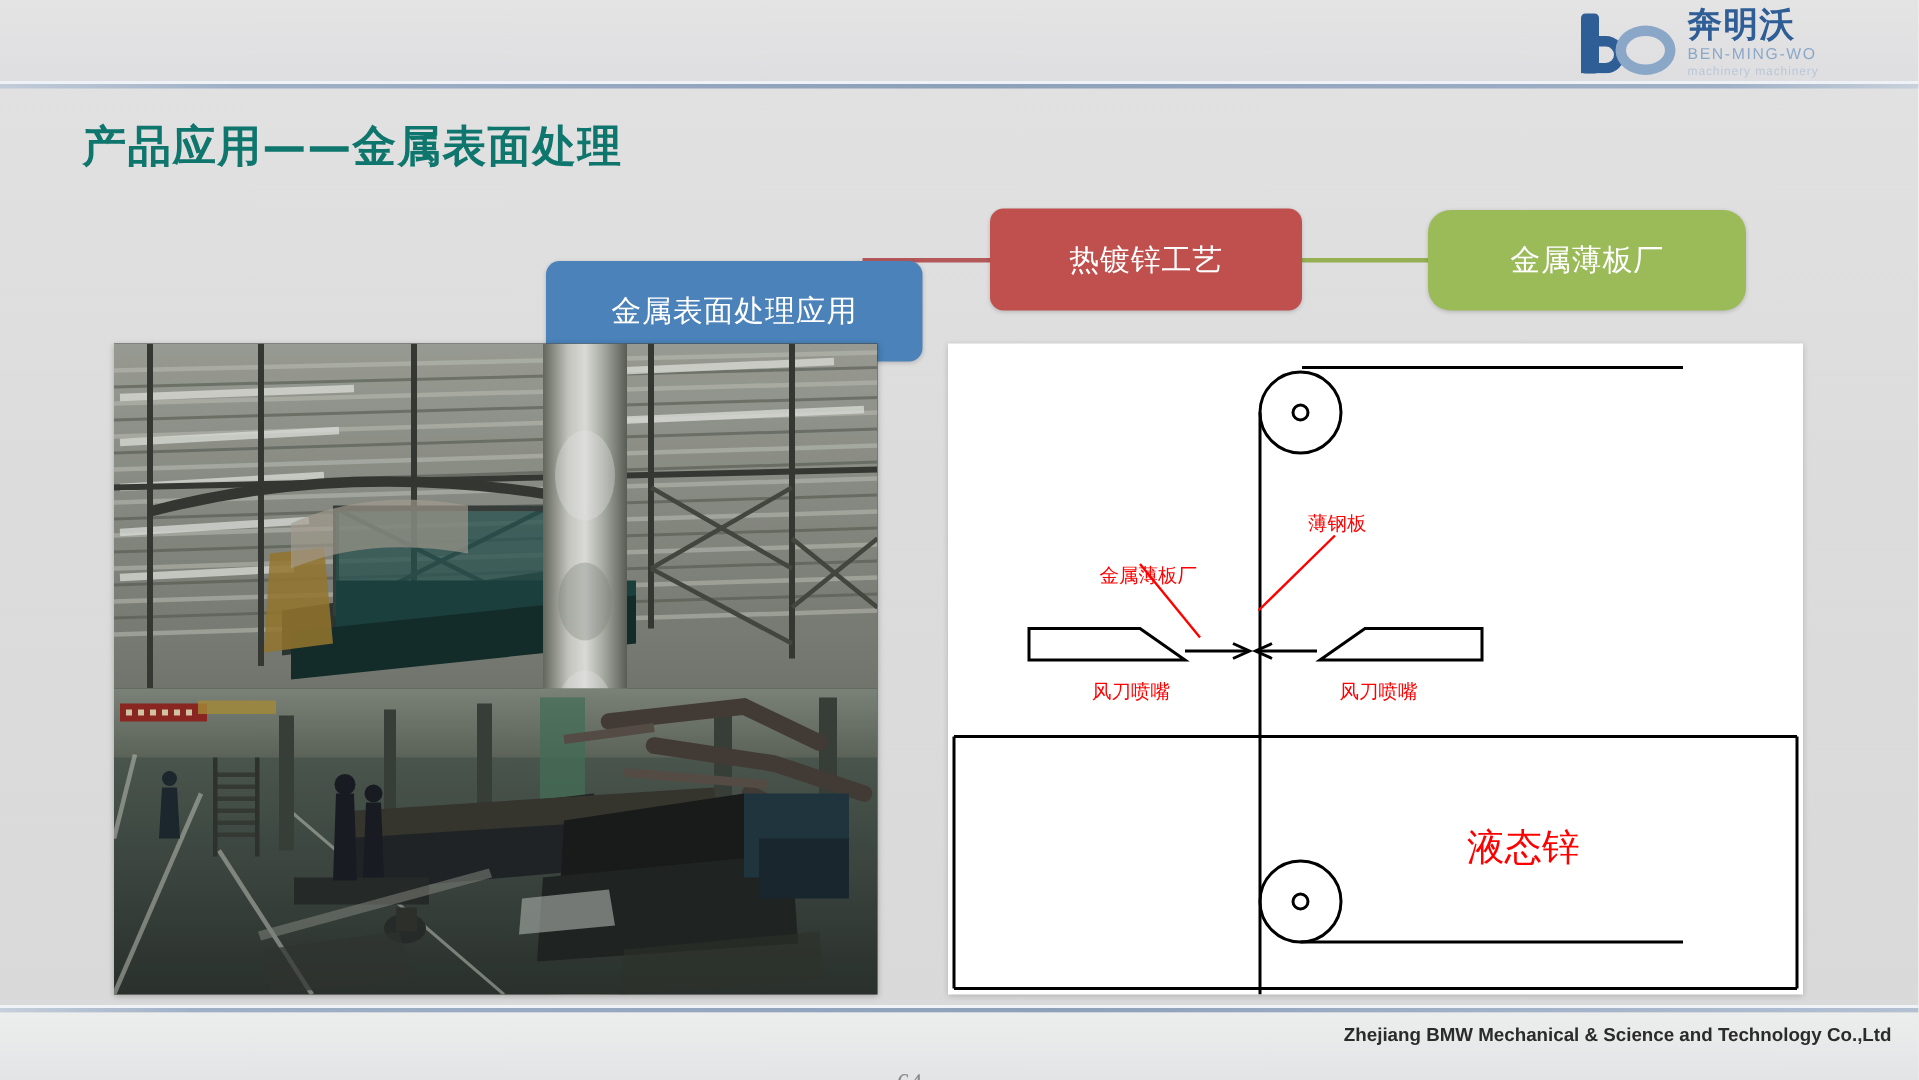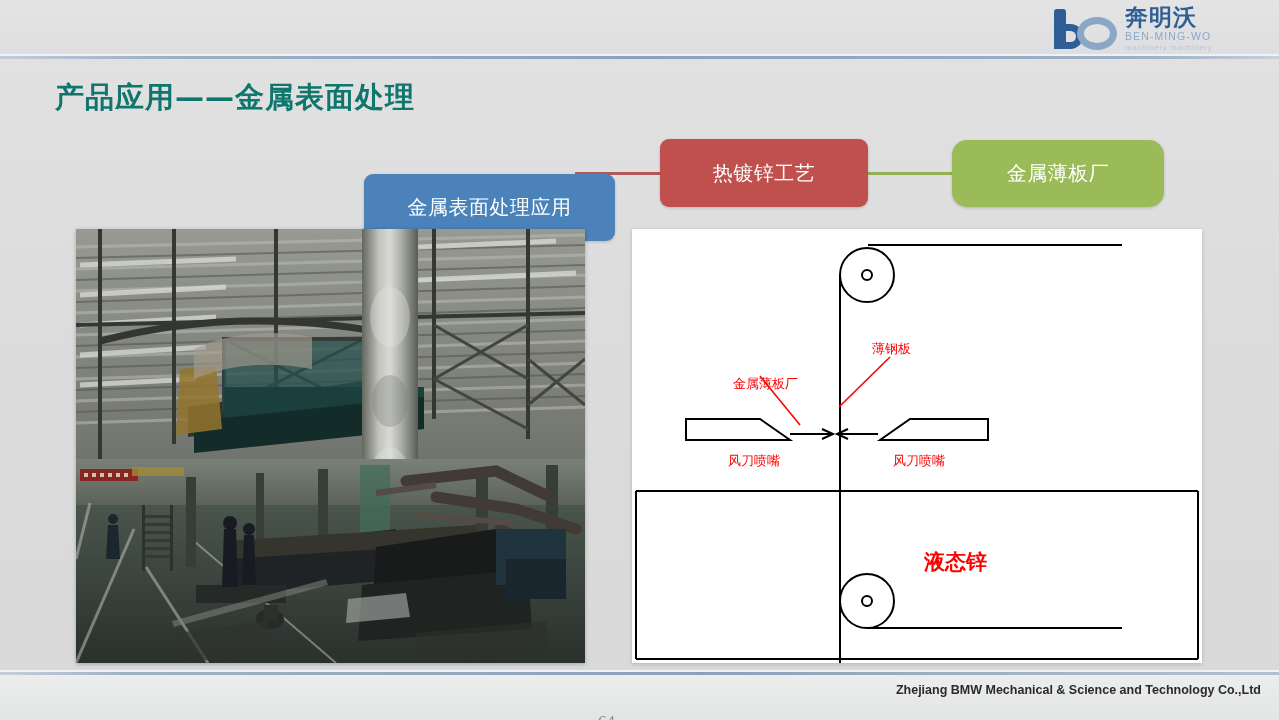--- a/index.html
+++ b/index.html
@@ -154,23 +154,23 @@
     font-family: "DejaVu Sans", sans-serif;
     color: #ff0000;
     font-size: 13px;
     white-space: nowrap;
   }
   .dlabel.air          { left: 733px; top: 375px; }
   .dlabel.sheet        { left: 872px; top: 340px; }
   .dlabel.nozzle-left  { left: 728px; top: 452px; }
   .dlabel.nozzle-right { left: 893px; top: 452px; }
   .dlabel.zinc {
-    left: 924px; top: 548px;
-    font-size: 21px;
-    font-weight: bold;
+    left: 978px; top: 548px;
+    font-size: 25px;
+    font-weight: normal;
   }
 
   
   .footer-rule-hi {
     position: absolute;
     left: 0; top: 670px;
     width: 1279px; height: 2px;
     background: #eff2f6;
   }
   .footer-rule {

